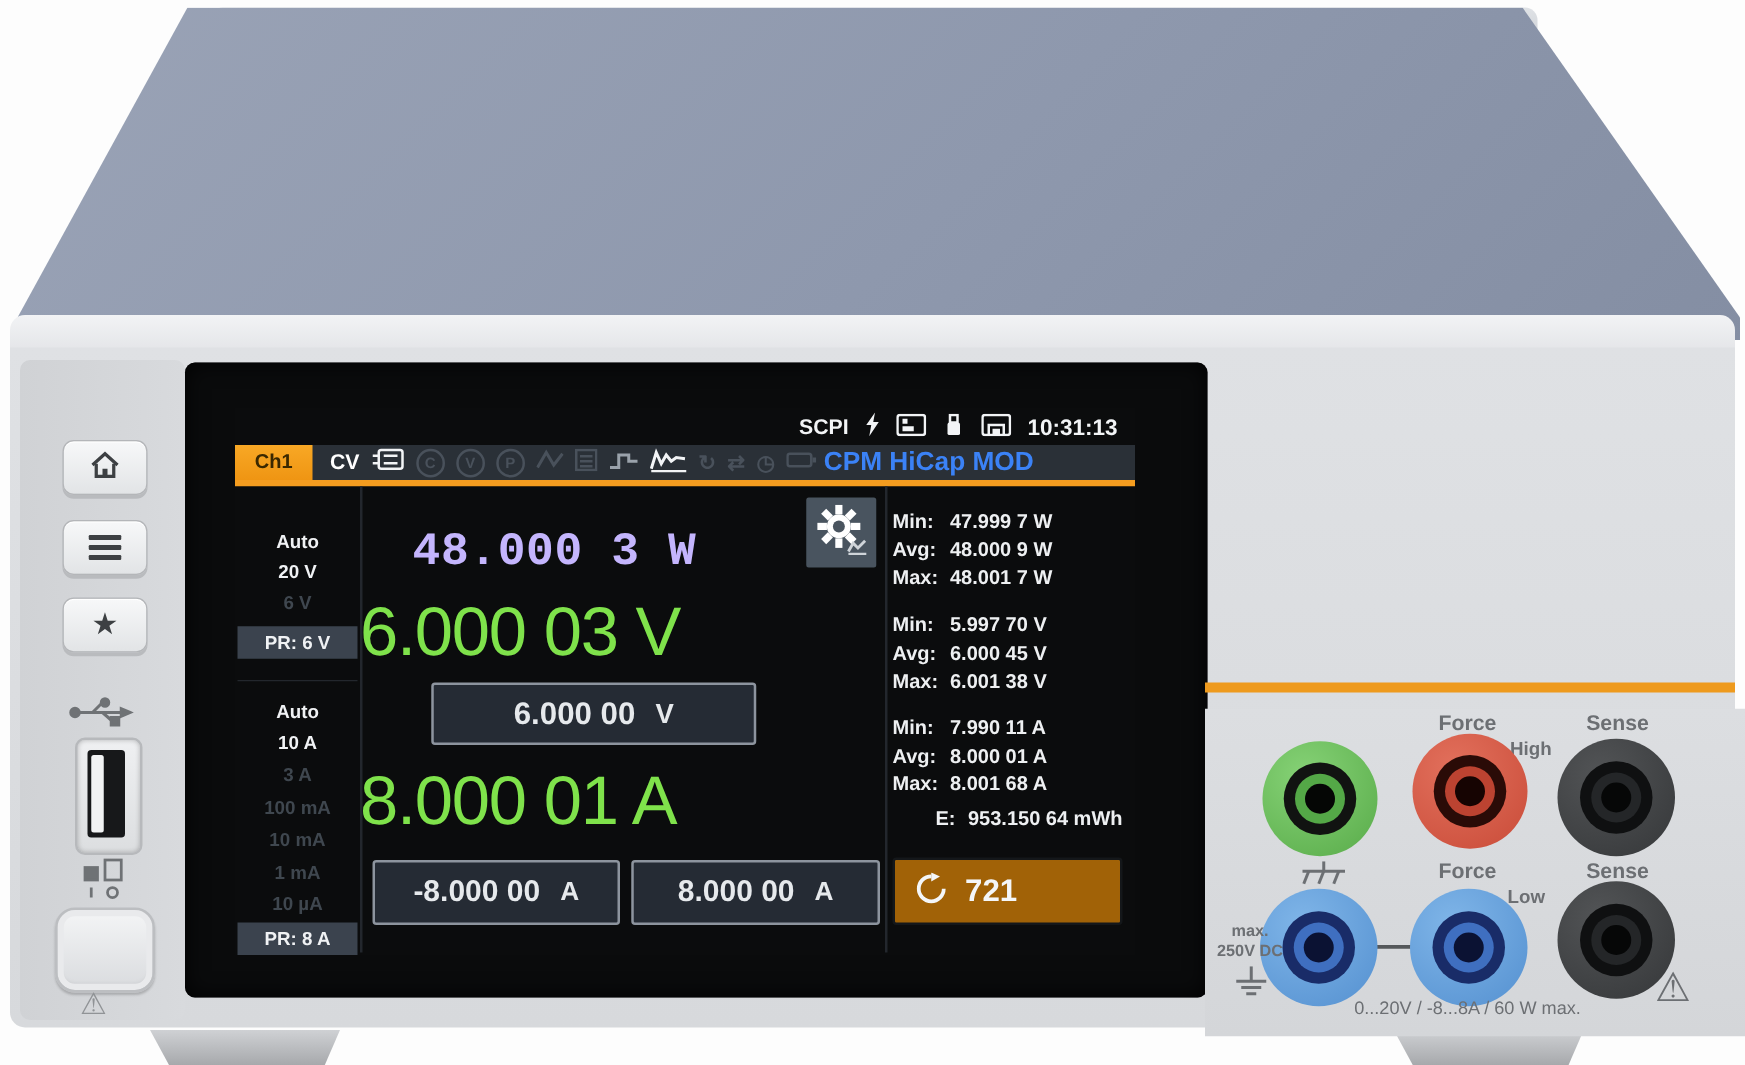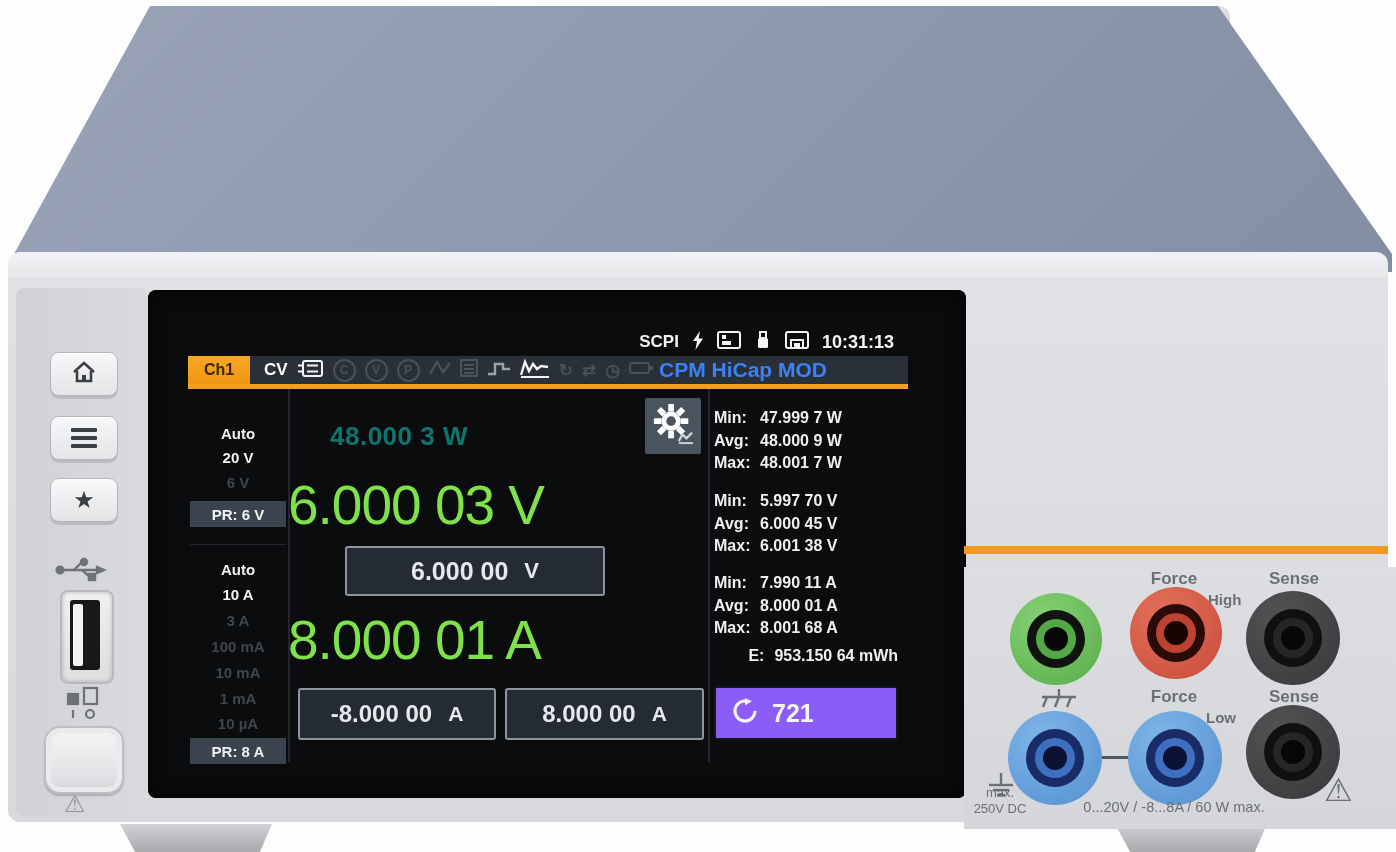--- a/index.html
+++ b/index.html
@@ -44,31 +44,31 @@
   .dimglyph{color:#49515b;font-size:17px;font-weight:bold;line-height:1;}
   .cpm{margin-left:6px;font-size:21px;font-weight:bold;color:#3b82f6;white-space:nowrap;}
   .underline{left:0;top:58px;width:720px;height:5px;background:#f59d1f;}
   .content{left:0;top:63px;width:720px;height:375px;}
   .vdiv{top:0;width:2px;height:373px;background:#23272d;}
   .ranges{left:0;top:0;width:100px;height:373px;}
   .rng{width:100px;text-align:center;font-size:15px;font-weight:bold;color:#f0f2f4;}
   .rng.dim{color:#3f474f;}
   .prbadge{left:2px;width:96px;height:26px;background:#3b434e;color:#f0f2f4;font-size:15px;font-weight:bold;display:flex;align-items:center;justify-content:center;}
   .hdiv{left:2px;top:155px;width:96px;height:1px;background:#23272d;}
-  .power-rd{left:142px;top:32px;font-size:26px;font-weight:bold;color:#0f766e;letter-spacing:.5px;}
+  .power-rd{left:142px;top:32px;font-size:37px;font-weight:bold;color:#c4b5fd;letter-spacing:.5px;font-family:Liberation Mono, monospace;}
   .gearbtn{left:457px;top:9px;width:56px;height:56px;background:#49545f;border-radius:2px;display:flex;align-items:center;justify-content:center;}
   .bigread{left:100px;top:0;width:420px;text-align:left;font-size:55px;font-weight:500;color:#7fe24b;letter-spacing:-1px;white-space:nowrap;}
   .setbox{background:#252b34;border:2px solid #8d949e;border-radius:3px;display:flex;align-items:center;justify-content:center;gap:16px;color:#e6e9ec;}
   .setbox .val{font-size:25px;font-weight:bold;}
   .setbox .unit{font-size:22px;font-weight:bold;}
   .stat-row{left:526px;width:184px;height:22px;display:flex;justify-content:flex-start;font-size:16px;font-weight:bold;color:#eef0f2;}
   .stat-row .lb{width:46px;text-align:left;}
   .stat-row .vl{text-align:right;white-space:nowrap;}
   .energy{left:526px;top:258px;width:184px;display:flex;justify-content:flex-end;gap:10px;font-size:16px;font-weight:bold;color:#eef0f2;}
-  .counter{left:526px;top:297px;width:184px;height:54px;background:#8b5cf6;border:2px solid #14171a;border-radius:3px;display:flex;align-items:center;gap:14px;padding-left:16px;box-sizing:border-box;}
+  .counter{left:526px;top:297px;width:184px;height:54px;background:#a16207;border:2px solid #14171a;border-radius:3px;display:flex;align-items:center;gap:14px;padding-left:16px;box-sizing:border-box;}
   .counter .num{font-size:25px;font-weight:bold;color:#f4f6f8;}
 
   
   .ctl{left:964px;top:290px;width:424px;height:256px;background:linear-gradient(180deg,#808285,#6e7074);border-radius:0 10px 0 0;color:#ffffff;}
   .brand{left:52px;top:14px;font-size:23px;font-weight:bold;letter-spacing:1px;}
   .model{right:14px;top:14px;font-size:22px;font-weight:bold;text-align:right;}
   .subtitle{right:14px;top:42px;font-size:17px;font-weight:bold;text-align:right;}
   .knob{left:20px;top:50px;width:144px;height:144px;border-radius:50%;
     background:radial-gradient(circle at 38% 32%,#ffffff 0%,#f2f2f2 45%,#d4d4d4 100%);
     border:3px solid #8e9093;box-shadow:0 4px 8px rgba(0,0,0,.35), inset 0 -6px 10px rgba(0,0,0,.12);}
@@ -83,21 +83,21 @@
     font-size:15px;font-weight:bold;color:#145c10;}
   .orange-stripe{left:964px;top:546px;width:424px;height:8px;background:#ee9a1e;}
 
   
   .jackpanel{left:964px;top:567px;width:451px;height:262px;background:linear-gradient(180deg,#dcdee1,#d4d6d9);color:#6c6f73;}
   .jlabel{font-size:17px;font-weight:bold;text-align:center;}
   .jsmall{font-size:15px;font-weight:bold;text-align:right;}
   .jack{border-radius:50%;}
   .jc{position:absolute;border-radius:50%;}
   .ratings{font-size:14.5px;font-weight:normal;text-align:center;white-space:nowrap;}
-  .maxv{font-size:13px;font-weight:normal;text-align:center;line-height:1.25;margin-top:48px;}
+  .maxv{font-size:13px;font-weight:bold;text-align:center;line-height:1.25;}
   .linklink{background:#55585b;}
 </style>
 </head>
 <body>
 
 <div class="stage">
 
   <div class="abs top-rear"></div>
   <div class="abs top-surface"></div>
   <div class="abs front-rail"></div>

